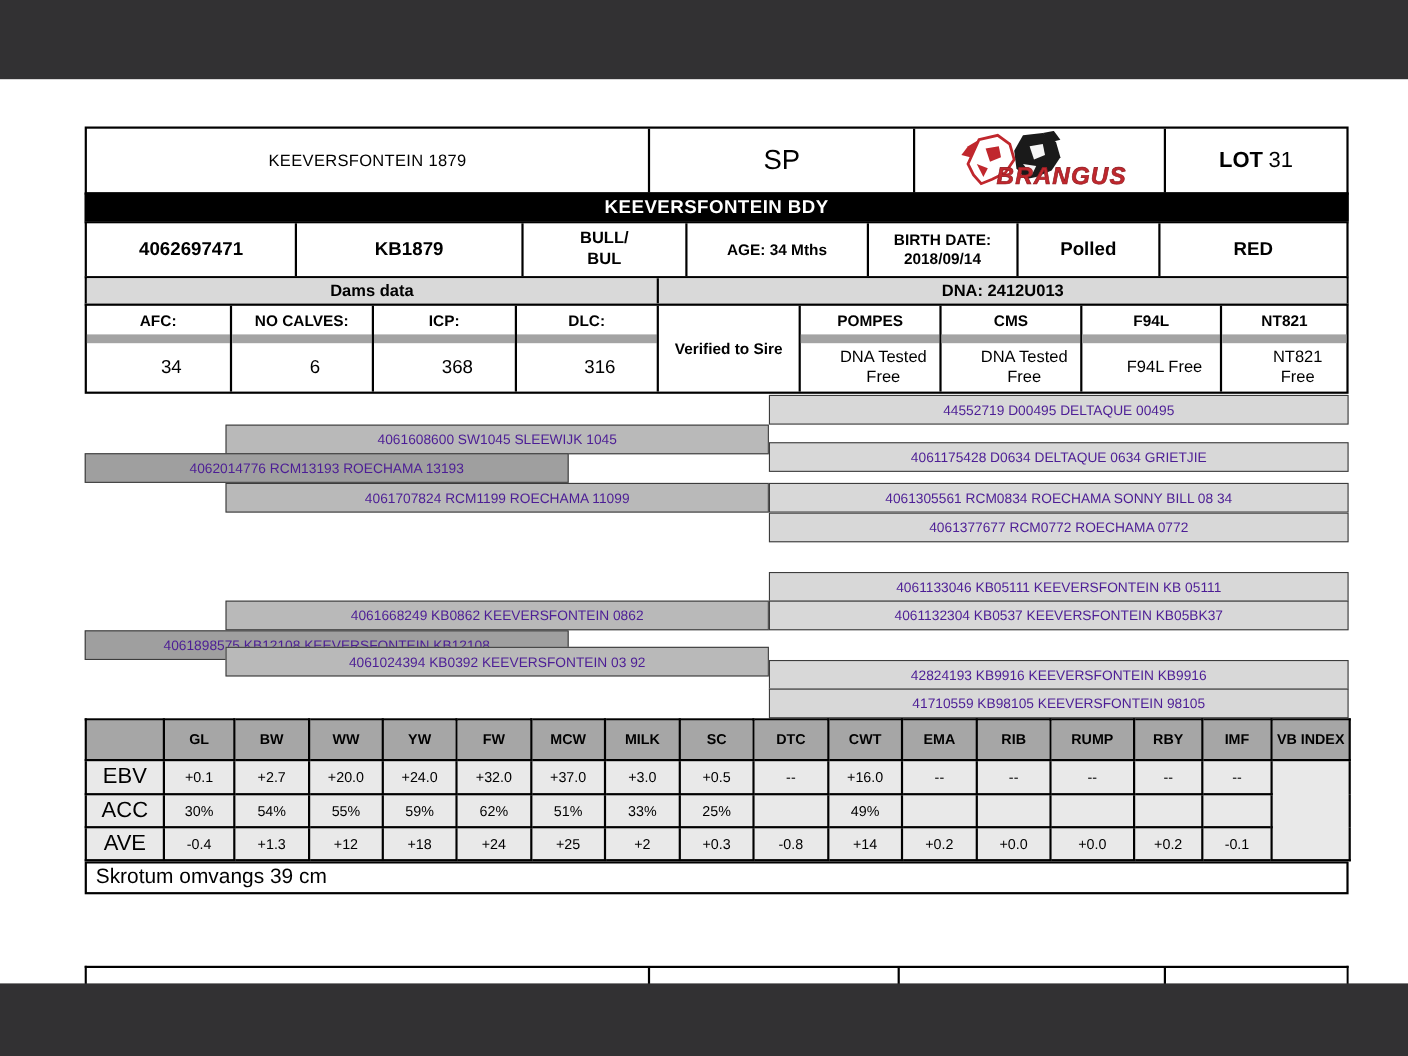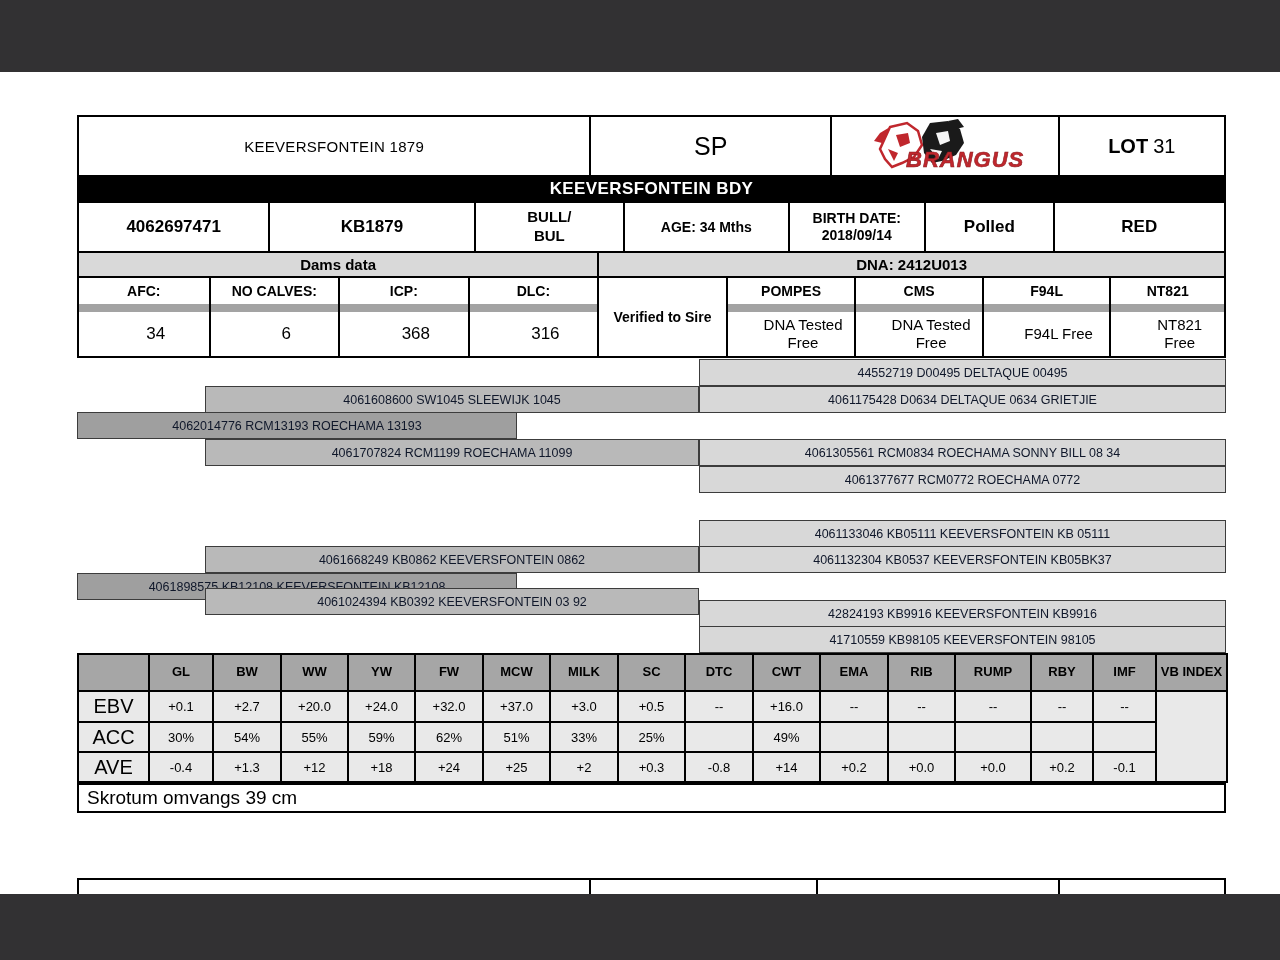--- a/index.html
+++ b/index.html
@@ -51,21 +51,21 @@
   .stats-row .col { border-left:2px solid #000; display:flex; flex-direction:column; }
   .stats-row .col:first-child { border-left:none; }
   .stats-row .hcell { height:34px; border-bottom:8px solid #a3a3a3; display:flex; align-items:center; justify-content:center; font-weight:bold; font-size:14px; }
   .stats-row .vcell { flex:1; display:flex; align-items:center; justify-content:center; font-weight:normal; font-size:17px; text-align:center; line-height:1.2;margin-left:24px; }
   .stats-row .vcell.small { font-size:15px; padding:0 6px; }
   .stats-row .span-col { display:flex; align-items:center; justify-content:center; font-weight:bold; font-size:14px; text-align:center; padding:0 14px; line-height:1.3; }
 
   
   .pedigree { top:359px; left:77px; width:1149px; height:296px; }
   .pbar { position:absolute; height:27px; border:1px solid #3c3c3c; display:flex; align-items:center; justify-content:center;
-    font-size:12.5px; color:#0f172a; white-space:nowrap; overflow:hidden; }
+    font-size:12.5px; color:#4c1d95; white-space:nowrap; overflow:hidden; }
   .gen1 { left:0; width:440px; background:#9f9f9f; }
   .gen2 { left:128px; width:494px; background:#b9b9b9; }
   .gen3 { left:622px; width:527px; background:#d8d8d8; }
 
   
   .ebv-wrap { top:653px; left:77px; width:1192px; }
   table.ebv { border-collapse:collapse; table-layout:fixed; width:1149px; }
   table.ebv th, table.ebv td { border:2px solid #000; text-align:center; vertical-align:middle; overflow:hidden; }
   table.ebv tr.hdr { height:37px; }
   table.ebv tr.r1 { height:31px; }
@@ -194,21 +194,21 @@
   </div>
   <div class="col" style="width:115px">
     <div class="hcell">NT821</div>
     <div class="vcell small">NT821 Free</div>
   </div>
 </div>
 
 <div class="abs pedigree">
   <div class="pbar gen3" style="top:0">44552719 D00495 DELTAQUE 00495</div>
   <div class="pbar gen2" style="top:27px">4061608600 SW1045 SLEEWIJK 1045</div>
-  <div class="pbar gen3" style="top:27px">4061175428 D0634 DELTAQUE 0634 GRIETJIE</div>
+  <div class="pbar gen3" style="top:43px">4061175428 D0634 DELTAQUE 0634 GRIETJIE</div>
   <div class="pbar gen1" style="top:53px">4062014776 RCM13193 ROECHAMA 13193</div>
   <div class="pbar gen2" style="top:80px">4061707824 RCM1199 ROECHAMA 11099</div>
   <div class="pbar gen3" style="top:80px">4061305561 RCM0834 ROECHAMA SONNY BILL 08 34</div>
   <div class="pbar gen3" style="top:107px">4061377677 RCM0772 ROECHAMA 0772</div>
   <div class="pbar gen3" style="top:161px">4061133046 KB05111 KEEVERSFONTEIN KB 05111</div>
   <div class="pbar gen2" style="top:187px">4061668249 KB0862 KEEVERSFONTEIN 0862</div>
   <div class="pbar gen3" style="top:187px">4061132304 KB0537 KEEVERSFONTEIN KB05BK37</div>
   <div class="pbar gen1" style="top:214px">4061898575 KB12108 KEEVERSFONTEIN KB12108</div>
   <div class="pbar gen2" style="top:229px">4061024394 KB0392 KEEVERSFONTEIN 03 92</div>
   <div class="pbar gen3" style="top:241px">42824193 KB9916 KEEVERSFONTEIN KB9916</div>

